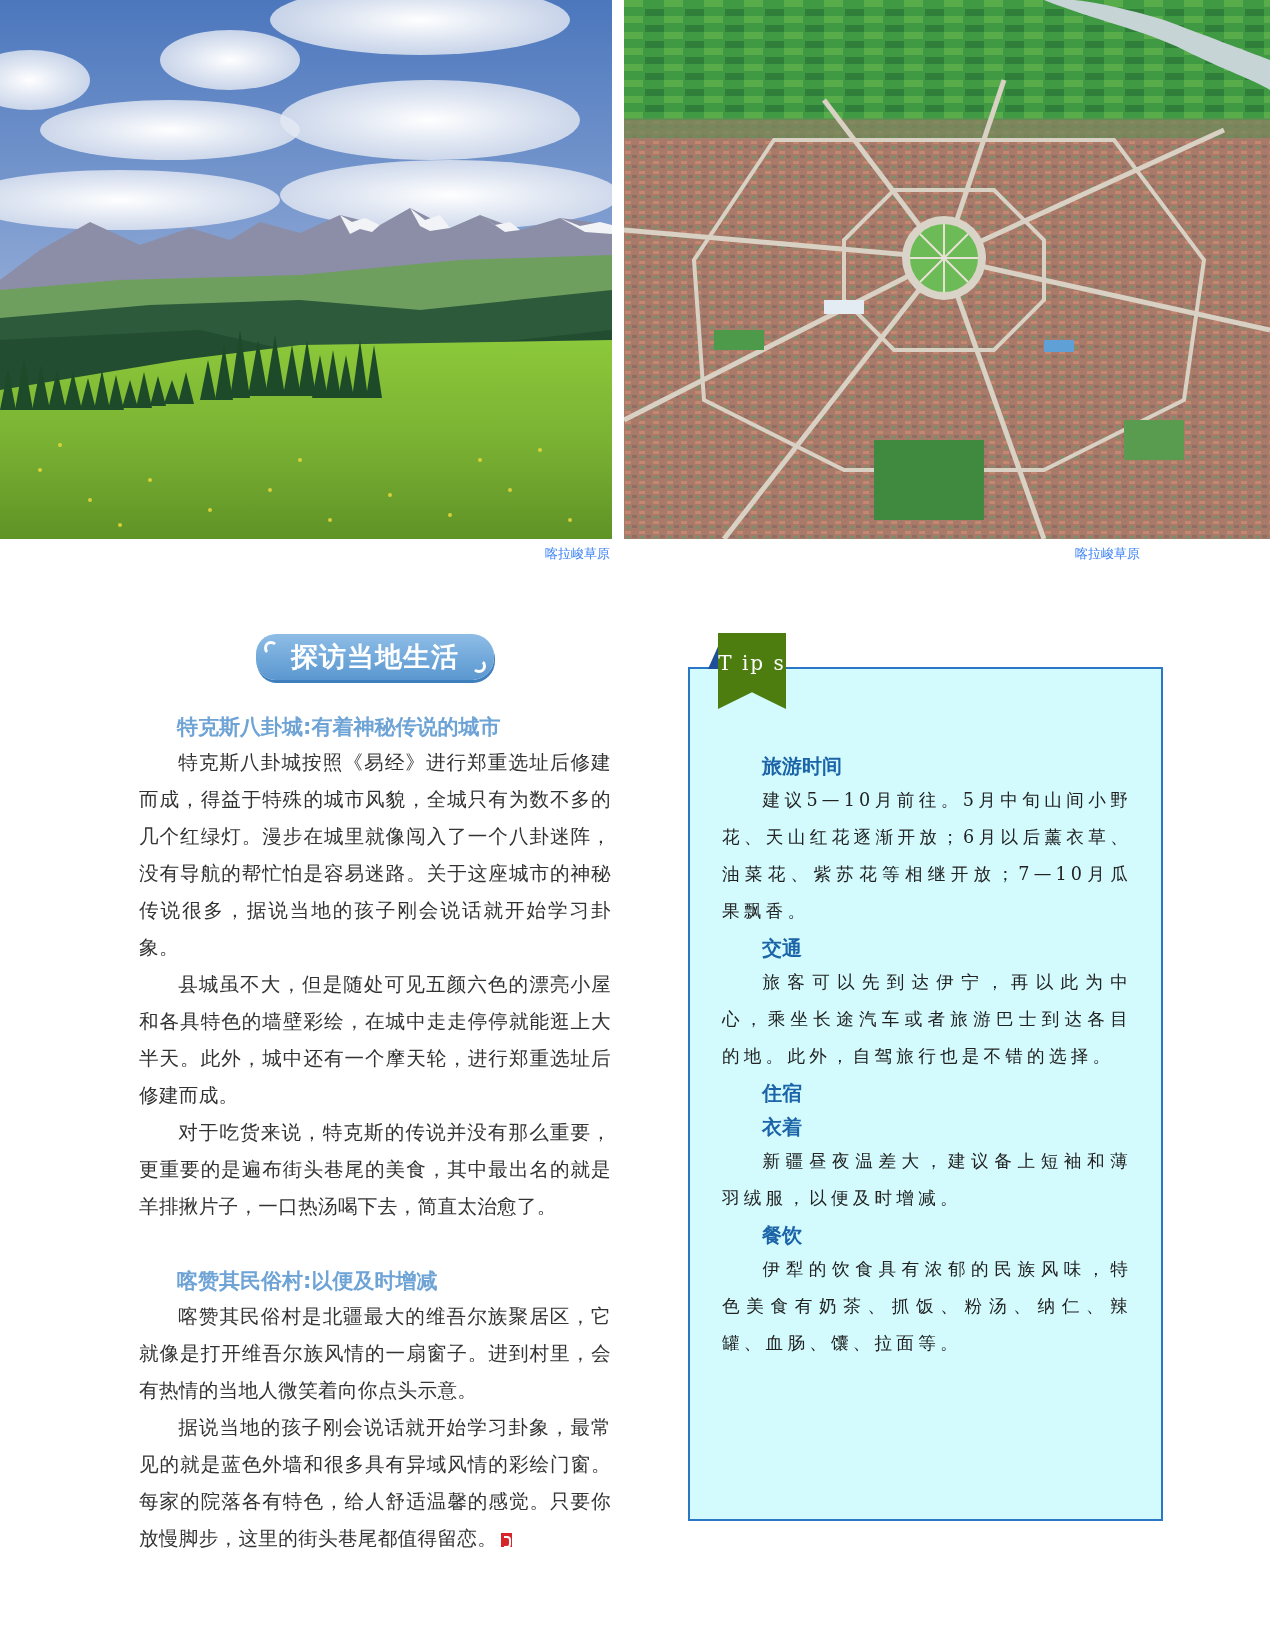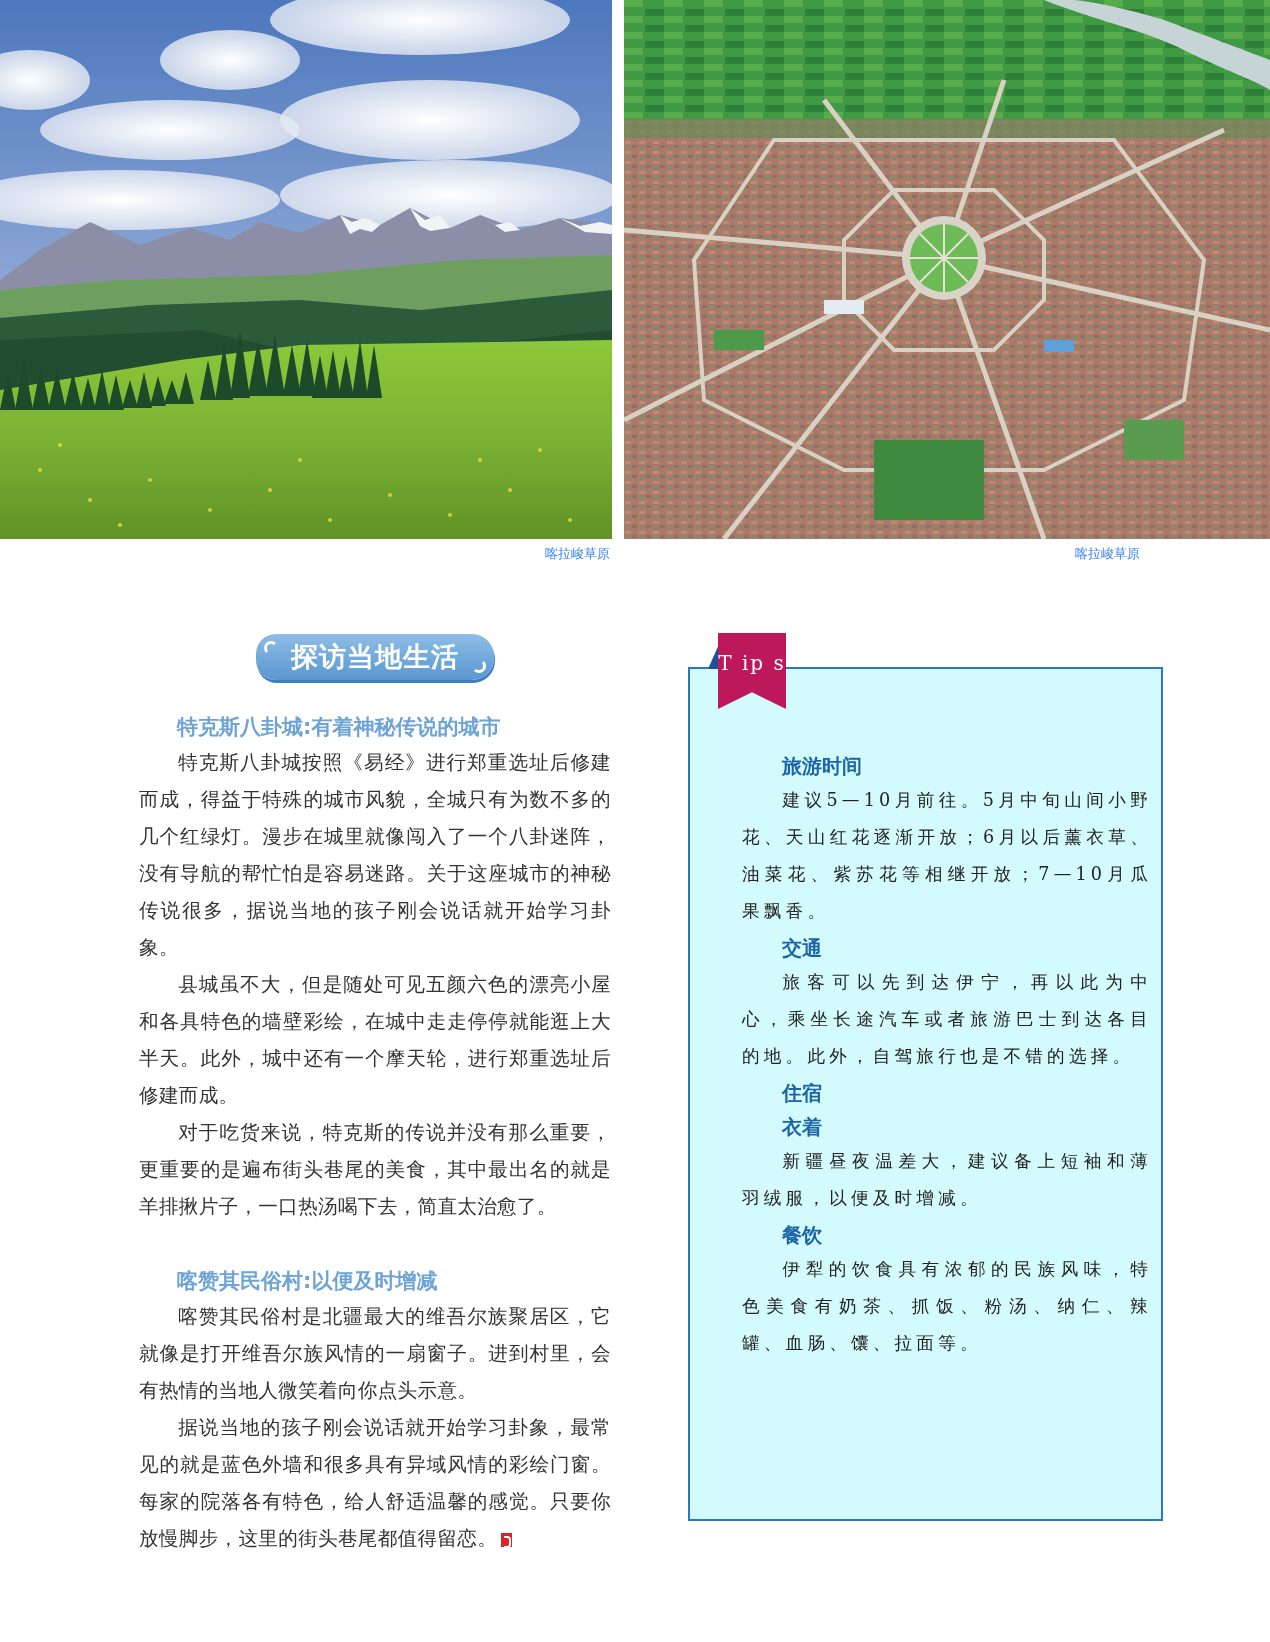--- a/index.html
+++ b/index.html
@@ -43,25 +43,25 @@
     vertical-align: middle; margin-left: 4px; position: relative; }
   .end-mark::after { content: ""; position: absolute; left: 3px; top: 3px; width: 5px; height: 8px;
     border: 2px solid #fff; border-left: none; border-radius: 0 4px 4px 0; }
 
   
   .tips-box { position: absolute; left: 688px; top: 667px; width: 475px; height: 854px;
     background: #d3fbfe; border: 2px solid #2a78c5; }
   .tips-tab-back { position: absolute; left: 708px; top: 633px; width: 0; height: 0;
     border-left: 16px solid transparent; border-bottom: 36px solid #1e4f99; }
   .tips-tab { position: absolute; left: 718px; top: 633px; width: 68px; height: 76px;
-    background: #be185d; clip-path: polygon(0 0, 100% 0, 100% 100%, 50% 78%, 0 100%); }
+    background: #4d7c0f; clip-path: polygon(0 0, 100% 0, 100% 100%, 50% 78%, 0 100%); }
   .tips-tab .tips-label { position: absolute; left: 0; right: 0; top: 18px; text-align: center;
     color: #fff; font-family: "DejaVu Serif", serif; font-size: 20px; letter-spacing: 2px; }
 
-  .tips-content { position: absolute; left: 742px; top: 748px; width: 410px; }
+  .tips-content { position: absolute; left: 722px; top: 748px; width: 410px; }
   .tips-head { font-family: "DejaVu Sans", sans-serif; font-weight: bold; font-size: 20px;
     color: #1b64a8; padding-left: 40px; line-height: 32px; margin-top: 2px; }
   .tips-para { font-size: 17.6px; line-height: 37px; text-indent: 2.3em; text-align: justify;
     letter-spacing: 4.2px; color: #222; }
 </style>
 </head>
 <body>
 
 <div class="photo photo-grassland">
   <svg viewBox="0 0 612 539" preserveAspectRatio="none">

